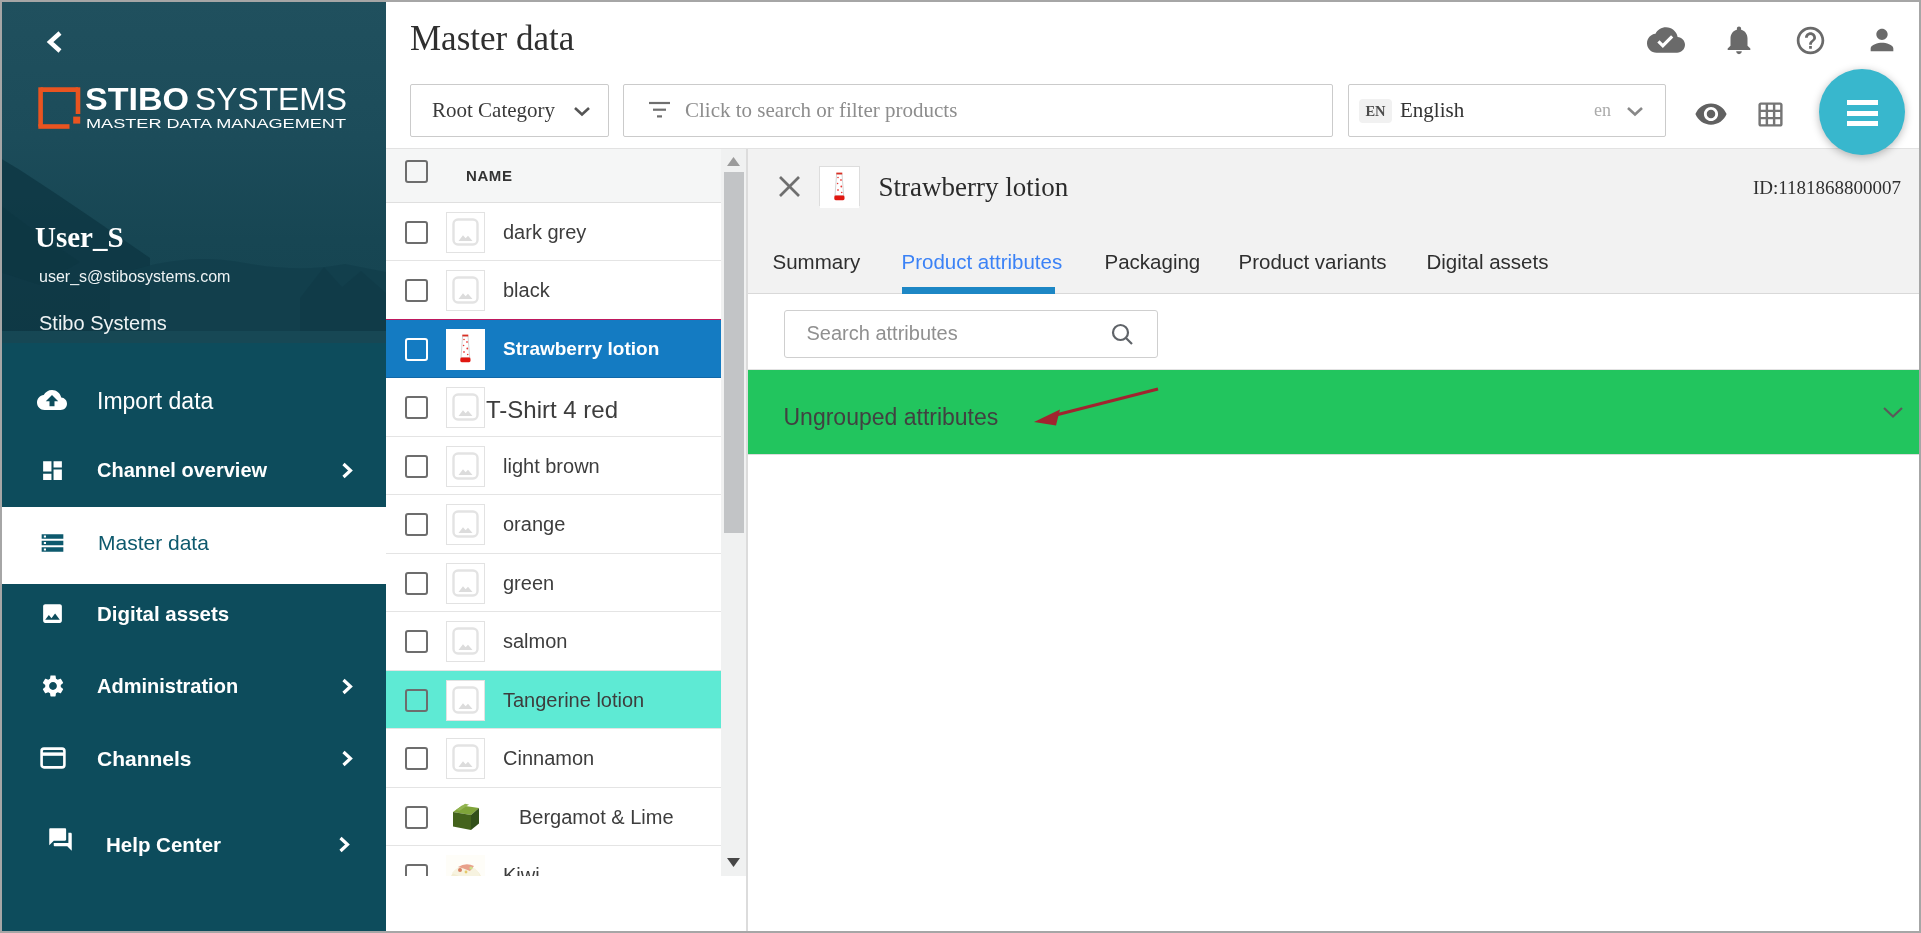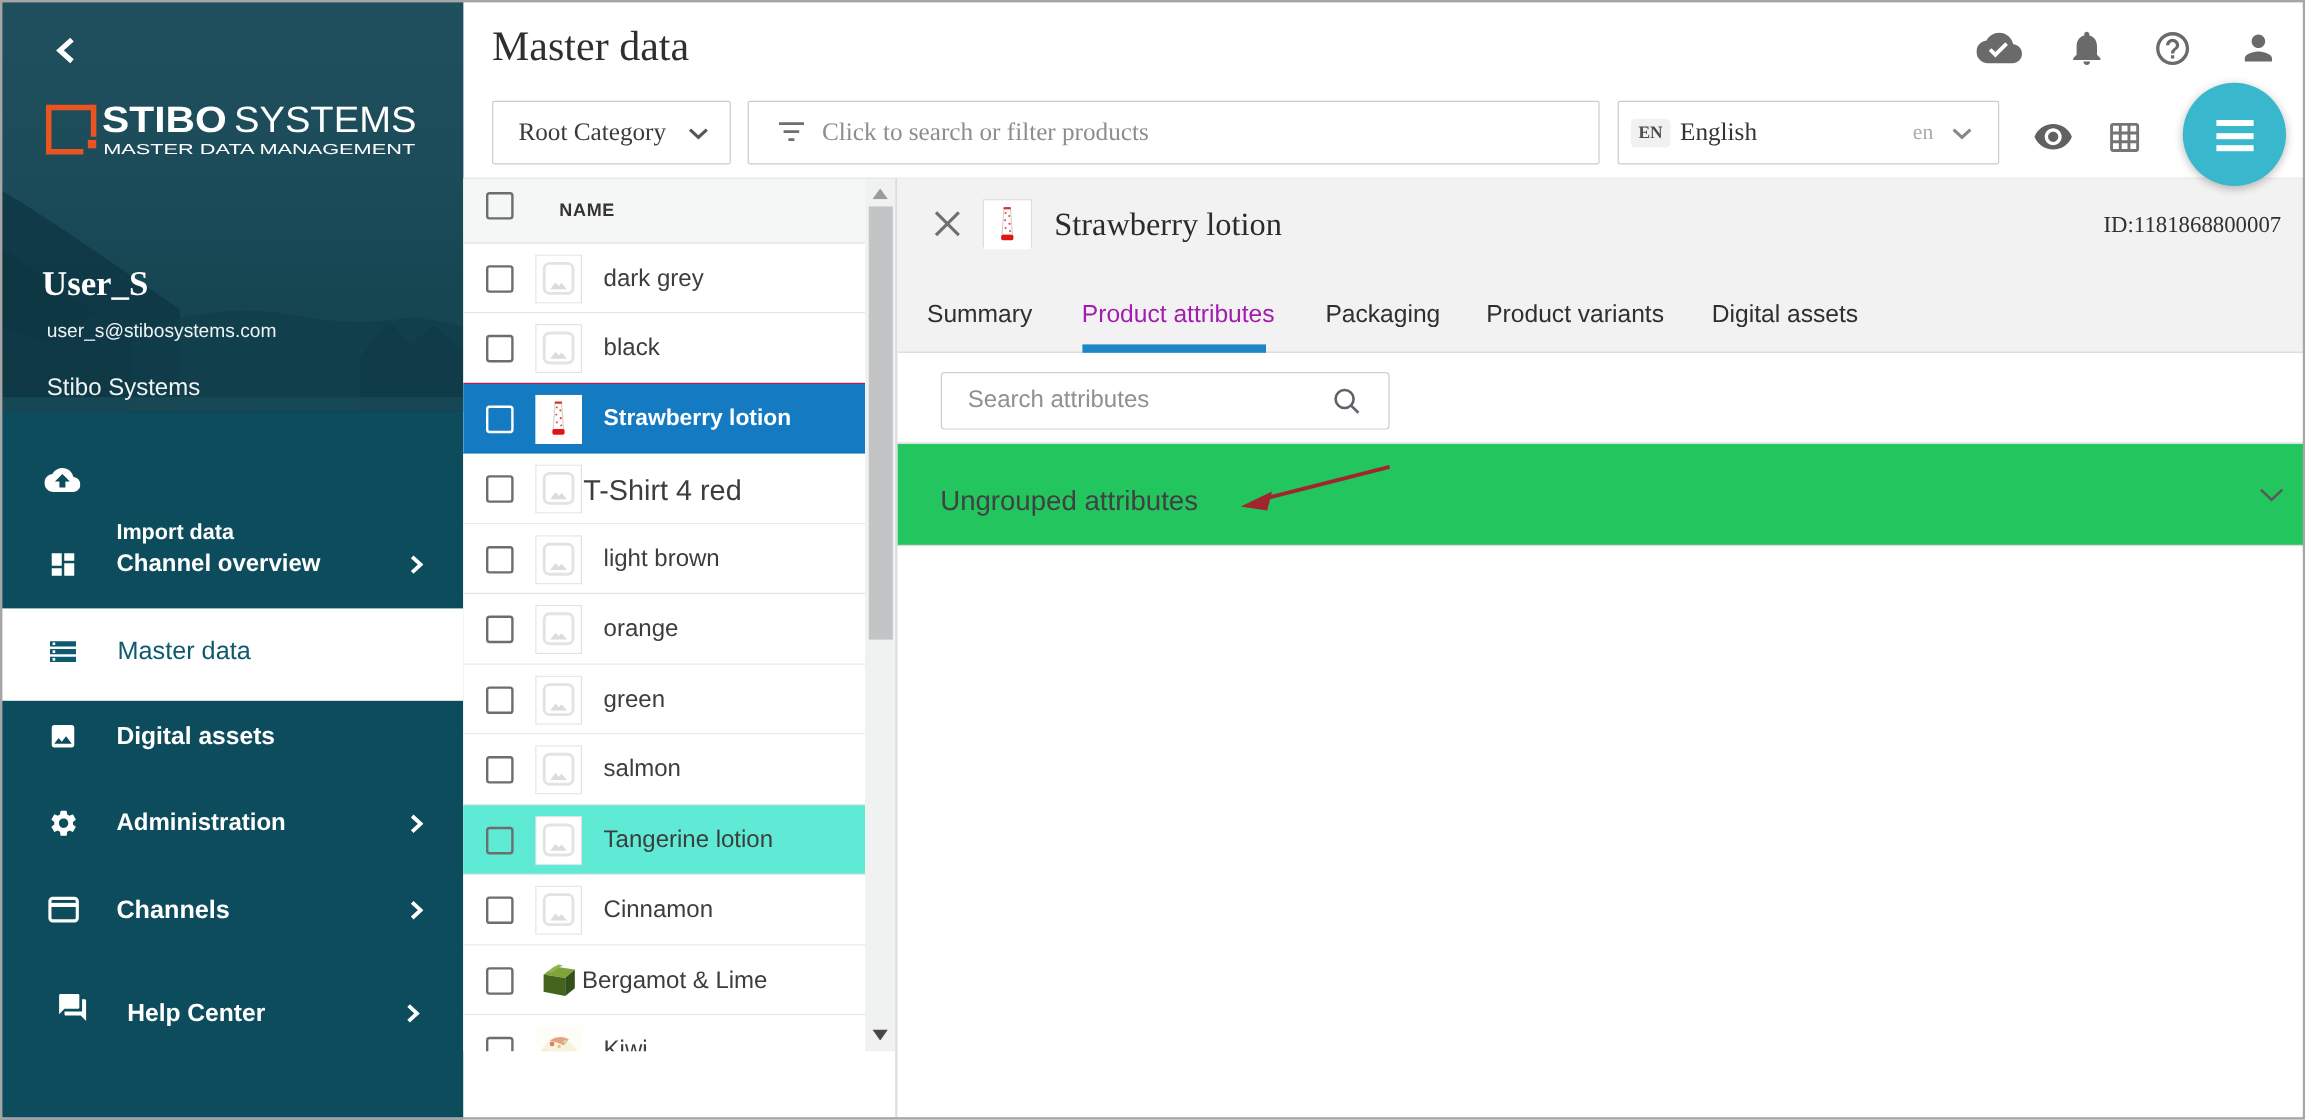--- a/index.html
+++ b/index.html
@@ -40,21 +40,21 @@
     <div class="abs serif" style="left:35px;top:221px;font-size:29px;font-weight:bold;color:#ffffff;">User_S</div>
     <div class="abs" style="left:39px;top:268px;font-size:16px;color:#eef3f4;">user_s@stibosystems.com</div>
     <div class="abs" style="left:39px;top:312px;font-size:20px;color:#eef3f4;">Stibo Systems</div>
   </div>
 
   <div class="abs" style="left:0;top:507px;width:386px;height:77px;background:#ffffff;"></div>
 
   <svg class="abs" style="left:37px;top:385px;" width="30" height="30" viewBox="0 0 24 24">
       <path fill="#ffffff" d="M19.35 10.04C18.67 6.59 15.64 4 12 4 9.11 4 6.6 5.64 5.35 8.04 2.34 8.36 0 10.91 0 14c0 3.31 2.69 6 6 6h13c2.76 0 5-2.24 5-5 0-2.64-2.05-4.78-4.65-4.96zM14 13v4h-4v-4H7l5-5 5 5h-3z"></path>
     </svg>
-  <div class="abs" style="left:97px;top:388px;font-size:18px;font-weight:bold;color:#ffffff;margin-top:45px;">Import data</div>
+  <div class="abs" style="left:97px;top:388px;font-size:23px;font-weight:normal;color:#ffffff;">Import data</div>
 
   <svg class="abs" style="left:40px;top:458px;" width="25" height="25" viewBox="0 0 24 24">
       <path fill="#ffffff" d="M3 13h8V3H3v10zm0 8h8v-6H3v6zm10 0h8V11h-8v10zm0-18v6h8V3h-8z"></path>
     </svg>
   <div class="abs" style="left:97px;top:459px;font-size:20px;font-weight:bold;color:#ffffff;">Channel overview</div>
   <svg class="abs" style="left:341px;top:462px;" width="12" height="17" viewBox="0 0 12 17">
       <polyline points="2.5,2 9.5,8.5 2.5,15" fill="none" stroke="#ffffff" stroke-width="3.2"></polyline>
     </svg>
 
   <svg class="abs" style="left:39px;top:529.5px;" width="27" height="26" viewBox="0 0 24 24">
@@ -245,21 +245,21 @@
 </div>
 <div style="position:absolute;left:0;top:585.0px;width:335px;height:58.5px;background:#ffffff;border-bottom:1px solid #e4e4e4;box-sizing:border-box;">
 <span style="position:absolute;left:18.5px;top:18px;width:19px;height:19px;border:2.4px solid #6d6d6d;border-radius:3px;"></span>
 <span style="position:absolute;left:60px;top:9px;width:39px;height:41px;"><svg width="39" height="41" viewBox="0 0 39 41">
 <rect x="0" y="0" width="39" height="41" fill="#ffffff"></rect>
 <polygon points="7,15 16,8.5 33,11 25,18" fill="#7fa43a"></polygon>
 <polygon points="7,15 25,18 25,33 7,29.5" fill="#44631c"></polygon>
 <polygon points="25,18 33,11 33,26.5 25,33" fill="#32501a"></polygon>
 <polygon points="10,13 19,6.8 23,7.4 13.6,13.7" fill="#93b551"></polygon>
 </svg></span>
-<span style="position:absolute;left:99px;top:18px;font-size:20px;color:#3d3d3d;font-weight:normal;white-space:nowrap;">Bergamot &amp; Lime</span>
+<span style="position:absolute;left:133px;top:18px;font-size:20px;color:#3d3d3d;font-weight:normal;white-space:nowrap;">Bergamot &amp; Lime</span>
 </div>
 <div style="position:absolute;left:0;top:643.5px;width:335px;height:58.5px;background:#ffffff;border-bottom:1px solid #e4e4e4;box-sizing:border-box;">
 <span style="position:absolute;left:18.5px;top:18px;width:19px;height:19px;border:2.4px solid #6d6d6d;border-radius:3px;"></span>
 <span style="position:absolute;left:60px;top:9px;width:39px;height:41px;"><svg width="39" height="41" viewBox="0 0 39 41">
 <rect x="0" y="0" width="39" height="41" fill="#fefdf8"></rect>
 <ellipse cx="20" cy="26" rx="16" ry="14" fill="#f3edd2"></ellipse>
 <path d="M6 18 Q14 8 26 12 Q33 15 34 22 L24 24 Q14 22 6 18 Z" fill="#f7f3e0"></path>
 <path d="M12 12 Q20 7 28 11 L24 16 Q17 13 12 12 Z" fill="#e8a08a"></path>
 <circle cx="14" cy="15" r="2" fill="#d98264"></circle>
 <circle cx="25" cy="13" r="1.6" fill="#cfe08a"></circle>
@@ -299,21 +299,21 @@
         <circle cx="21 " cy="13" r="0.9" fill="#ef5350"></circle>
 <circle cx="17.6" cy="16.5" r="0.8" fill="#e53935"></circle>
         <circle cx="21.3" cy="19.5" r="0.9" fill="#e53935"></circle>
 <circle cx="18" cy="23" r="0.9" fill="#ef5350"></circle>
         <circle cx="21.7" cy="25.5" r="0.8" fill="#e53935"></circle>
 </svg></span>
   <span class="serif" style="position:absolute;left:131px;top:23px;font-size:27px;color:#2b2b2b;">Strawberry lotion</span>
   <span class="serif" style="position:absolute;right:20px;top:28px;font-size:19px;color:#303030;">ID:1181868800007</span>
 
   <span style="position:absolute;left:25px;top:101px;font-size:20.5px;color:#2f2f2f;">Summary</span>
-  <span style="position:absolute;left:154px;top:101px;font-size:20.5px;color:#a21caf;">Product attributes</span>
+  <span style="position:absolute;left:154px;top:101px;font-size:20.5px;color:#3b82f6;">Product attributes</span>
   <span style="position:absolute;left:357px;top:101px;font-size:20.5px;color:#2f2f2f;">Packaging</span>
   <span style="position:absolute;left:491px;top:101px;font-size:20.5px;color:#2f2f2f;">Product variants</span>
   <span style="position:absolute;left:679px;top:101px;font-size:20.5px;color:#2f2f2f;">Digital assets</span>
   <div style="position:absolute;left:154px;top:138px;width:153px;height:7px;background:#1d87c5;"></div>
 
   <div style="position:absolute;left:36px;top:161px;width:374px;height:48px;border:1px solid #cfcfcf;border-radius:3px;background:#ffffff;box-sizing:border-box;">
     <span style="position:absolute;left:22px;top:11px;font-size:20px;color:#909090;">Search attributes</span>
     <svg style="position:absolute;right:22px;top:11px;" width="25" height="25" viewBox="0 0 25 25">
         <circle cx="10.5" cy="10.5" r="7.5" fill="none" stroke="#5f6368" stroke-width="2.2"></circle>
         <line x1="16" y1="16" x2="22" y2="22" stroke="#5f6368" stroke-width="2.2"></line>

